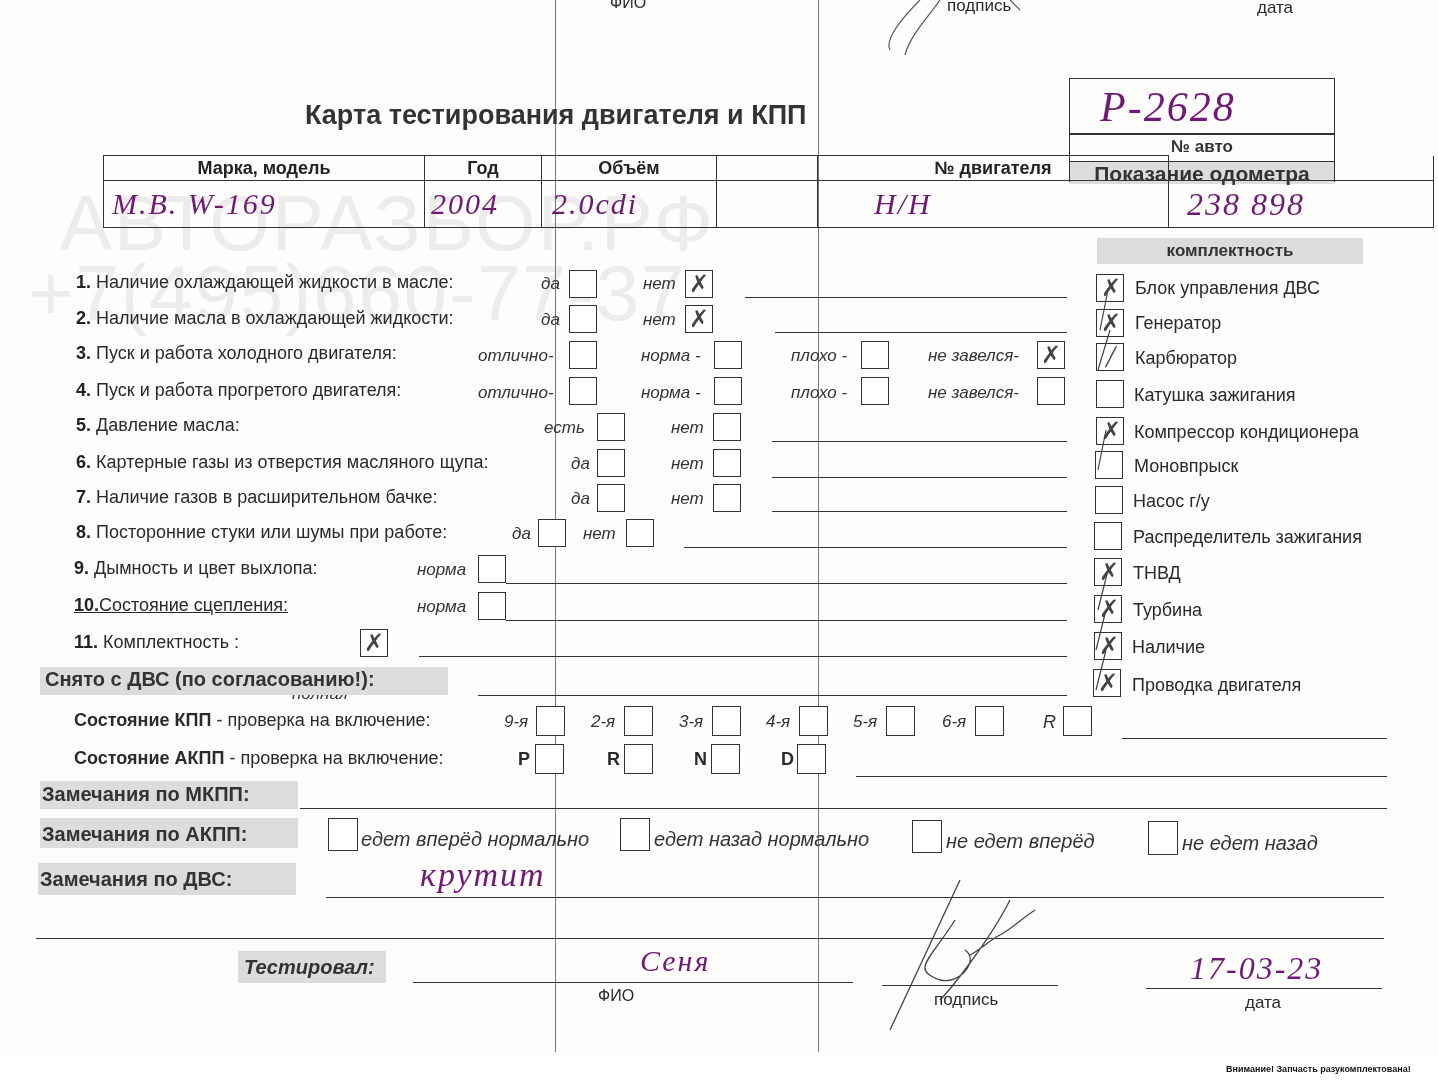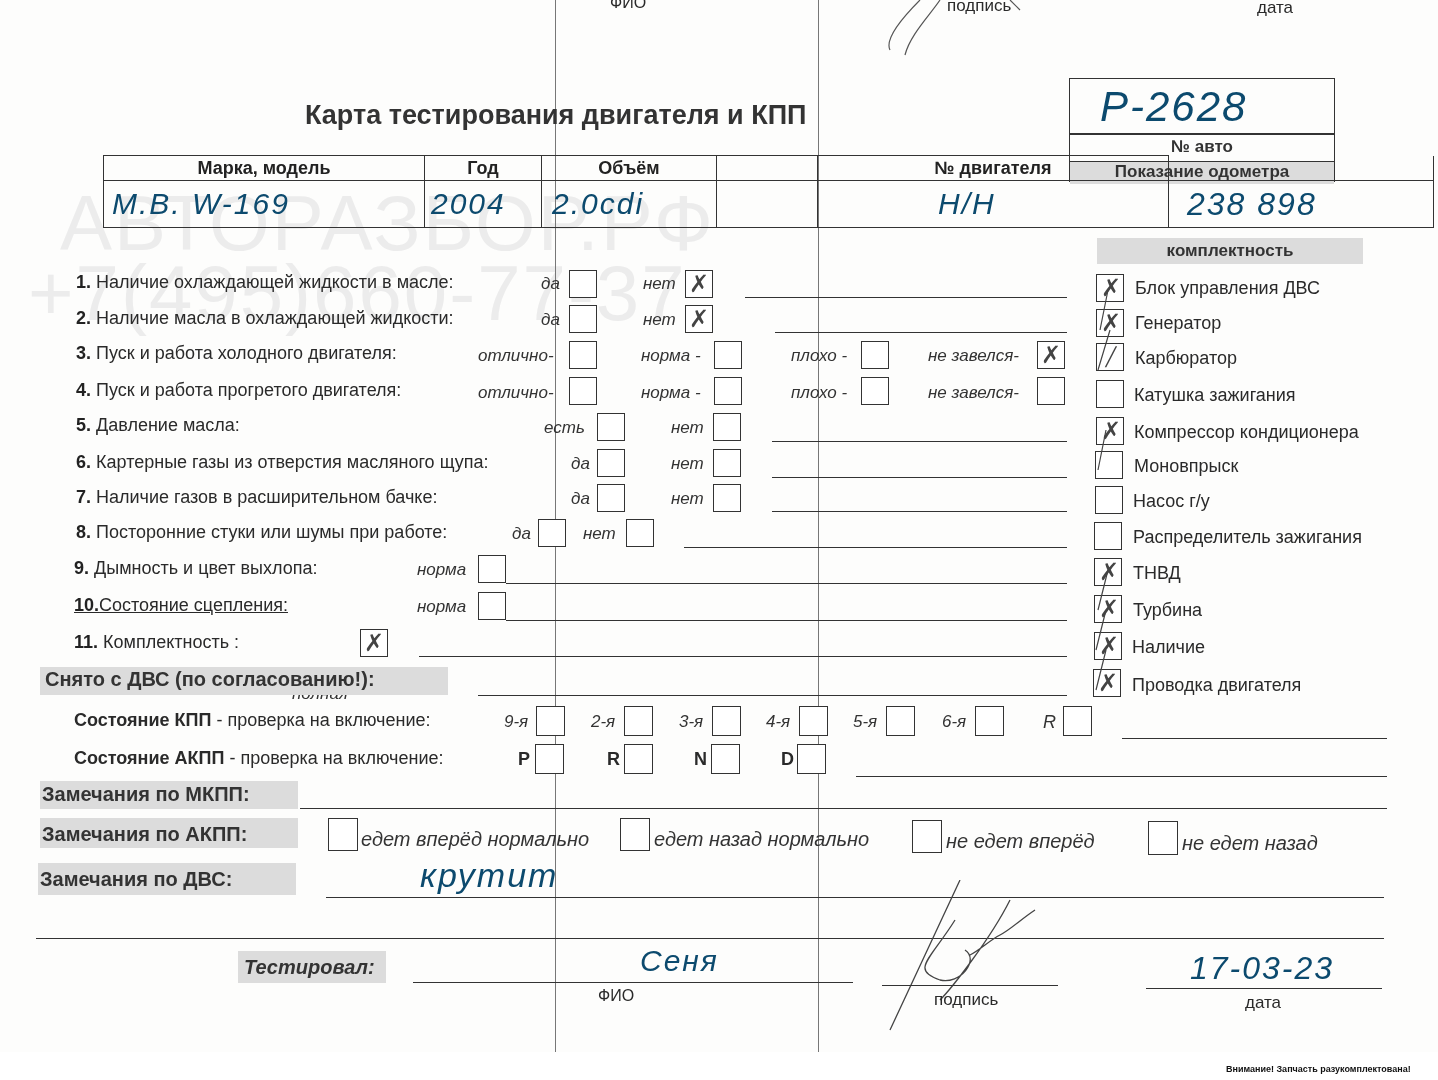--- a/index.html
+++ b/index.html
@@ -6,21 +6,21 @@
   body { width:1438px; height:1080px; background:#fdfdfc; position:relative; overflow:hidden;
          font-family:"Liberation Sans", sans-serif; color:#222; }
   .abs { position:absolute; }
   .vline { position:absolute; top:0; width:1px; background:#777; }
   .hline { position:absolute; height:1px; background:#333; }
   .box { position:absolute; width:28px; height:28px; border:1.5px solid #333; box-sizing:border-box; background:#fff; }
   .lbl { position:absolute; font-size:18px; white-space:nowrap; color:#2a2a2a; }
   .ital { font-style:italic; font-size:17px; color:#333; }
   .num { font-weight:bold; color:#222; }
   .title { position:absolute; left:305px; top:100px; font-size:27px; font-weight:bold; color:#333; white-space:nowrap; }
-  .hand { font-family:Liberation Sans, sans-serif; font-weight:200; color:#0c4a6e; font-style:italic; letter-spacing:2px; }
+  .hand { font-family:Liberation Serif, serif; font-weight:200; color:#701a75; font-style:italic; letter-spacing:2px; }
   .grey { background:#dcdcdc; }
   .bold { font-weight:bold; }
   .watermark { position:absolute; font-size:78px; color:#ececec; white-space:nowrap; letter-spacing:2px; }
   table.hdr { position:absolute; left:103px; top:155px; border-collapse:collapse; }
   table.hdr td { border:1.5px solid #333; font-size:18px; text-align:center; padding:0; height:24px; }
   table.hdr tr.vals td { height:46px; font-size:30px; text-align:left; }
   .check { position:absolute; font-size:24px; color:#444; line-height:26px; text-align:center; width:28px; }
   .sig { position:absolute; border:none; }
 </style>
 </head>
@@ -39,39 +39,39 @@
   <path d="M40 0 C 20 20, 5 40, 10 50 M60 0 C 50 15, 30 35, 25 55 M130 0 L 140 10" stroke="#555" fill="none" stroke-width="1.2"></path>
 </svg>
 
 <div class="title">Карта тестирования двигателя  и КПП</div>
 
 <div class="abs" style="left:1069px;top:78px;width:266px;height:104px;border:1.5px solid #333;box-sizing:border-box;">
   <div class="abs hand" style="left:30px;top:4px;font-size:42px;">P-2628</div>
   <div class="abs" style="left:0;top:54px;width:100%;height:1.5px;background:#333;"></div>
   <div class="abs bold" style="left:0;top:58px;width:100%;text-align:center;font-size:17px;color:#333;">№ авто</div>
   <div class="abs grey" style="left:0;top:82px;width:100%;height:22px;border-top:1.5px solid #333;"></div>
-  <div class="abs bold" style="left:0;top:83px;width:100%;text-align:center;font-size:17px;color:#333;">Показание одометра</div>
+  <div class="abs bold" style="left:0;top:83px;width:100%;text-align:center;font-size:21px;color:#333;">Показание одометра</div>
 </div>
 
 <table class="hdr">
   <tbody>
       <tr>
     <td style="width:320px;" class="bold">Марка, модель</td>
     <td style="width:116px;" class="bold">Год</td>
     <td style="width:174px;" class="bold">Объём</td>
     <td style="width:100px;"></td>
     <td style="width:350px;" class="bold">№ двигателя</td>
     <td style="width:264px;border-bottom:none;border-top:none;"></td>
   </tr>
   <tr class="vals">
     <td><span class="hand" style="font-size:30px;padding-left:8px;">M.B. W-169</span></td>
     <td><span class="hand" style="font-size:30px;padding-left:6px;">2004</span></td>
     <td><span class="hand" style="font-size:30px;padding-left:10px;">2.0cdi</span></td>
     <td></td>
-    <td><span class="hand" style="font-size:30px;padding-left:120px;">H/H</span></td>
+    <td><span class="hand" style="font-size:30px;padding-left:56px;">H/H</span></td>
     <td><span class="hand" style="font-size:32px;padding-left:18px;">238 898</span></td>
   </tr>
 </tbody>
   </table>
 
 <div class="abs grey bold" style="left:1097px;top:238px;width:266px;height:26px;text-align:center;font-size:17px;line-height:26px;color:#333;">комплектность</div>
 
 <div class="lbl" style="left:76px;top:272px;"><span class="num">1.</span> <span>Наличие охлаждающей жидкости в масле:</span></div>
 <div class="lbl ital" style="left:541px;top:274px;">да</div>
 <div class="box" style="left:569px;top:270px;"></div>

